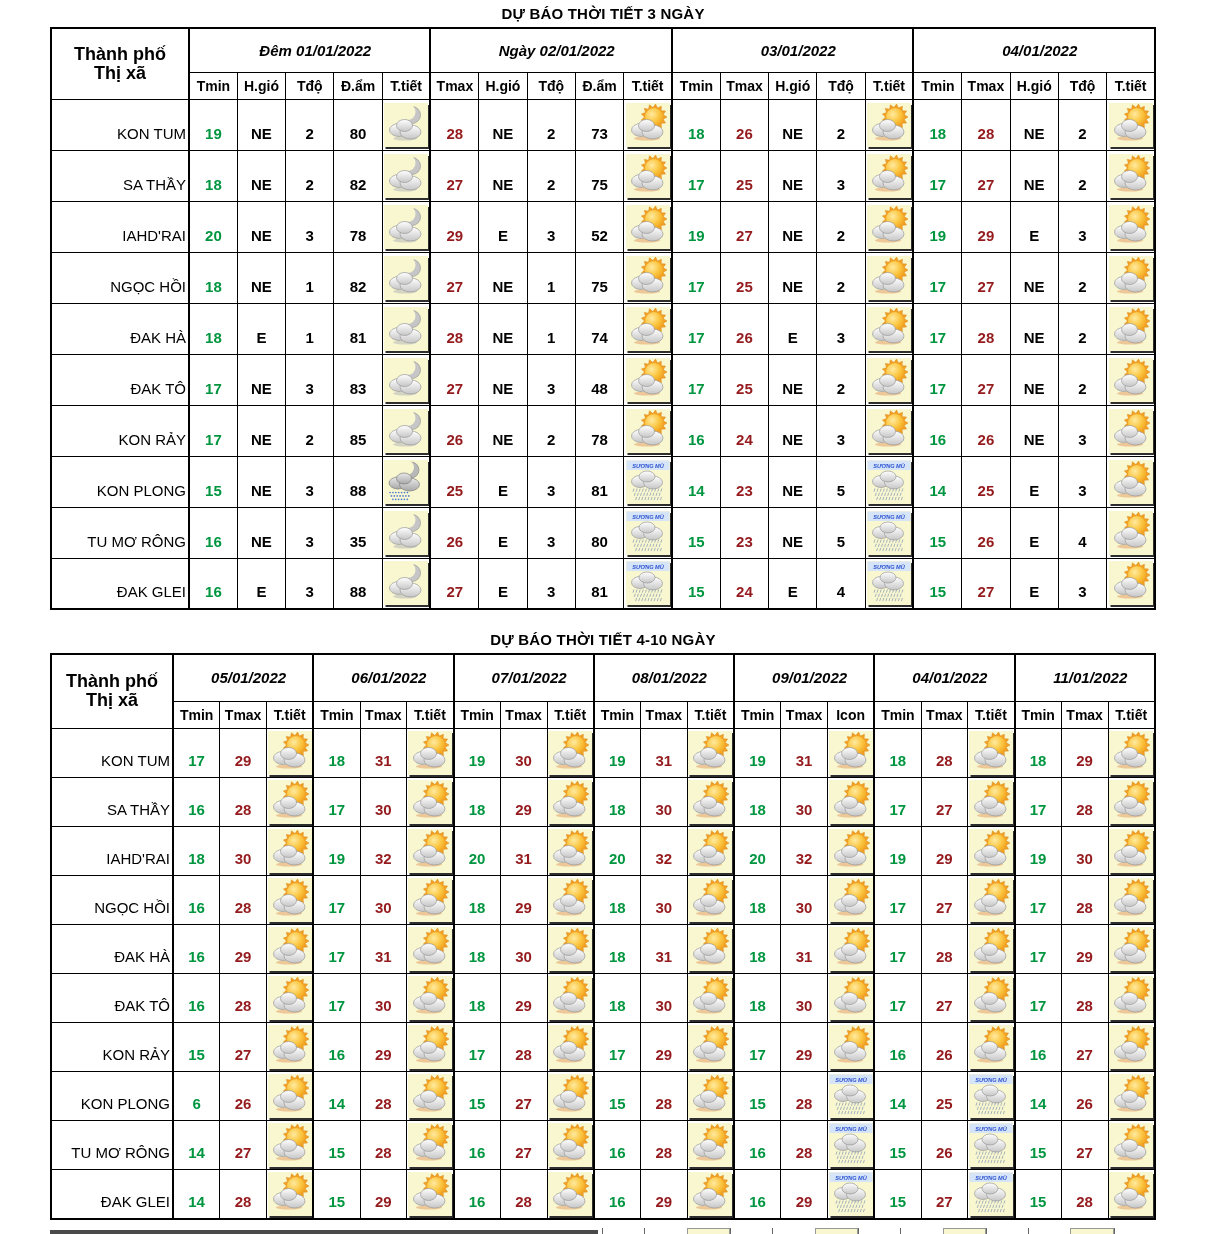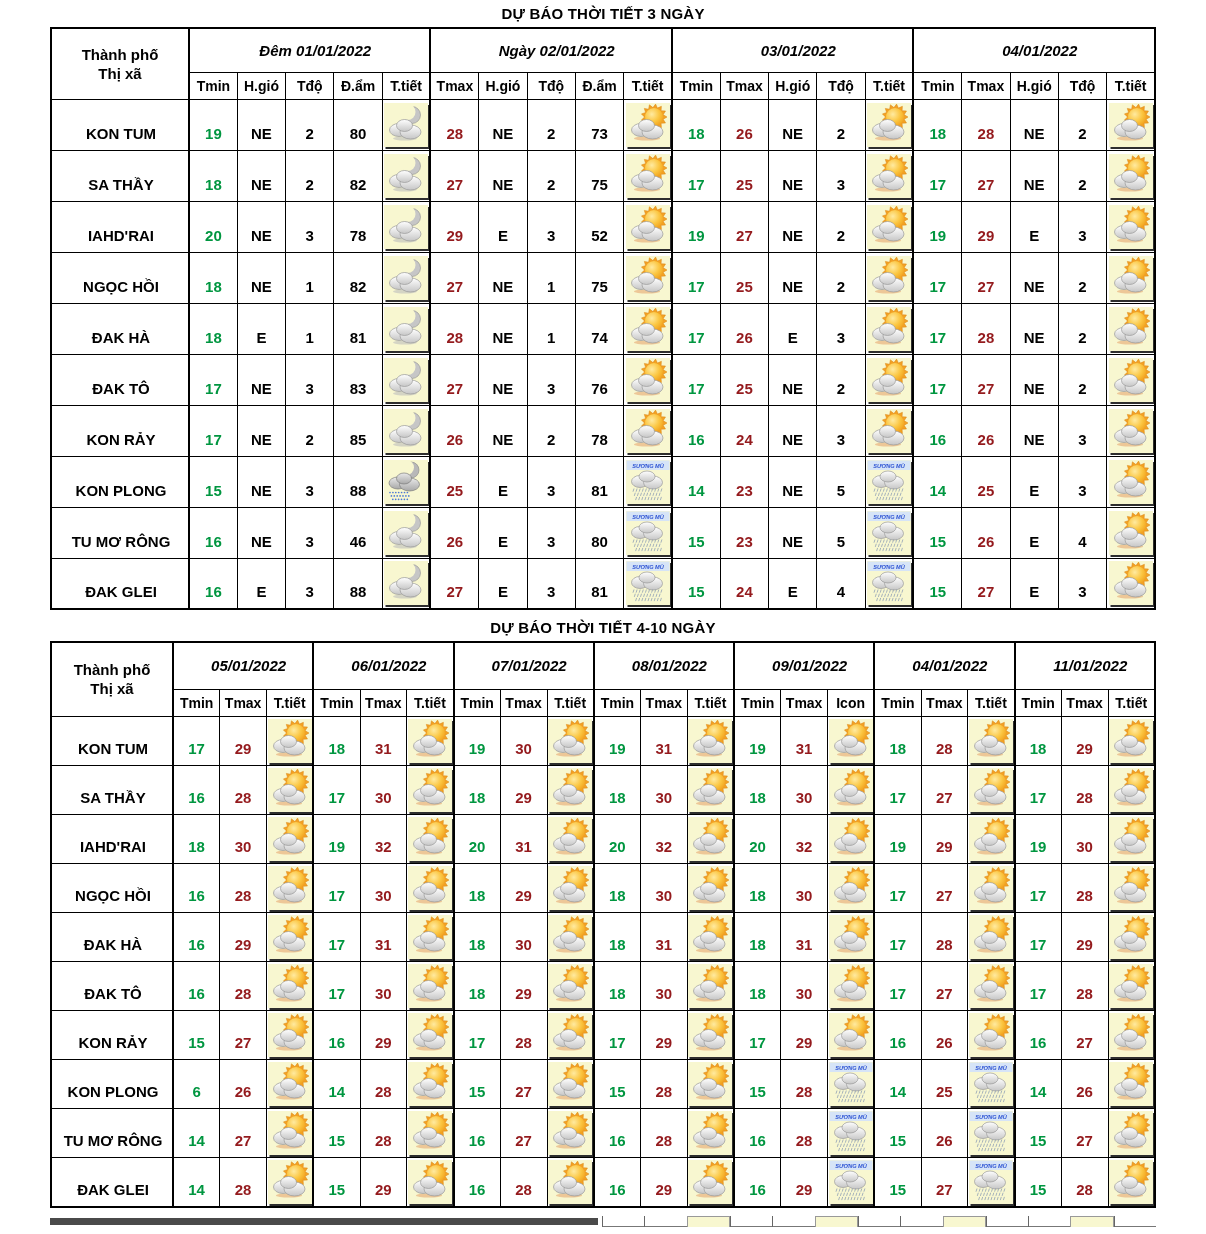--- a/index.html
+++ b/index.html
@@ -3,28 +3,28 @@
 <meta charset="utf-8">
 <style>
   :root{
     --tmin:#009640; --tmax:#941A1D; --iconbg:#F8F7D0;
     --fogband:#D6E4F7; --foglabel:#2F55D4; --tborder:#000000;
   }
   *{box-sizing:border-box;}
   body{margin:0;background:#ffffff;font-family:"Liberation Sans",sans-serif;color:#000;}
   .page{width:1106px;margin:0 auto;padding-top:3px;}
   .main-title{text-align:center;font-weight:bold;font-size:15px;margin:2px 0 5px 0;letter-spacing:.2px;}
-  .title2{margin-top:9px;}
+  .title2{margin-top:21px;}
   table{border-collapse:collapse;table-layout:fixed;width:100%;border:2px solid var(--tborder);}
   th,td{border:1px solid var(--tborder);overflow:hidden;background:#fff;}
-  th.corner{font-weight:bold;font-size:15px;line-height:19px;vertical-align:middle;}
+  th.corner{font-weight:bold;font-size:18px;line-height:19px;vertical-align:middle;}
   th.group{font-weight:bold;font-style:italic;font-size:15px;height:44px;vertical-align:middle;padding-left:12px;}
   th.sub{font-weight:bold;font-size:14px;height:27px;vertical-align:middle;}
   .gsep{border-left:2px solid var(--tborder);}
-  td.name{font-weight:bold;font-size:15px;text-align:center;vertical-align:bottom;padding:9px 2px 8px 4px;white-space:nowrap;}
+  td.name{font-weight:normal;font-size:15px;text-align:right;vertical-align:bottom;padding:9px 2px 8px 4px;white-space:nowrap;}
   td.val{font-weight:bold;font-size:15px;text-align:center;vertical-align:bottom;padding-bottom:8px;}
   td.val.tmin{color:var(--tmin);}
   td.val.tmax{color:var(--tmax);}
   td.icon-cell{padding:0;text-align:center;vertical-align:middle;}
   .icon-box{width:44px;height:44px;margin:2px auto;background:var(--iconbg);box-shadow:1.5px 2px 0 rgba(0,0,0,.82);}
   .icon-box svg{display:block;}
   #t1 tbody tr{height:51px;}
   #t2 tbody tr{height:48px;}
   #t2 th.group{height:47px;text-align:center;}
   .cutoff{display:flex;margin-top:8px;height:11px;align-items:flex-start;}
@@ -506,21 +506,21 @@
  <ellipse cx="15" cy="27" rx="9.5" ry="6.5"></ellipse>
                   <ellipse cx="26.5" cy="29" rx="10.5" ry="7"></ellipse>
                   <ellipse cx="20.5" cy="22.5" rx="8" ry="6"></ellipse>
                 </g>
               </svg>
             </div>
           </td>
           <td class="val tmax gsep">27</td>
           <td class="val plain">NE</td>
           <td class="val plain">3</td>
-          <td class="val plain">76</td>
+          <td class="val plain">48</td>
           <td class="icon-cell">
             <div class="icon-box">
               <svg viewBox="0 0 44 44" width="44" height="44">
                 <polygon points="41.0,14.0 37.2,16.3 39.5,20.0 35.1,20.3 35.4,24.7 31.4,22.9 29.6,26.9 26.9,23.4 23.4,26.2 22.6,21.8 18.3,22.6 19.6,18.4 15.4,17.1 18.5,14.0 15.4,10.9 19.6,9.6 18.3,5.4 22.6,6.2 23.4,1.8 26.9,4.6 29.6,1.1 31.4,5.1 35.4,3.3 35.1,7.7 39.5,8.0 37.2,11.7" fill="#F2A124" stroke="#DB8412" stroke-width="0.5"></polygon>
    <circle cx="28" cy="14" r="9" fill="url(#sg)"></circle>
    <ellipse cx="21" cy="35.5" rx="13" ry="2" fill="#e7ae78" opacity="0.65"></ellipse>
                 <g fill="url(#cg)" stroke="#9a9a9a" stroke-width="0.7">
  <ellipse cx="15" cy="27" rx="9.5" ry="6.5"></ellipse>
                   <ellipse cx="26.5" cy="29" rx="10.5" ry="7"></ellipse>
                   <ellipse cx="20.5" cy="22.5" rx="8" ry="6"></ellipse>
@@ -792,21 +792,21 @@
                 </g>
               </svg>
             </div>
           </td>
         </tr>
         <tr>
           <td class="name">TU MƠ RÔNG</td>
           <td class="val tmin gsep">16</td>
           <td class="val plain">NE</td>
           <td class="val plain">3</td>
-          <td class="val plain">46</td>
+          <td class="val plain">35</td>
           <td class="icon-cell">
             <div class="icon-box">
               <svg viewBox="0 0 44 44" width="44" height="44">
                 <circle cx="28" cy="12" r="8.5" fill="#c6c6c6" stroke="#8f8f8f" stroke-width="0.6"></circle>
    <circle cx="23.5" cy="9" r="8" fill="#F8F7D0"></circle>
    <ellipse cx="21" cy="35.5" rx="12" ry="2" fill="#bdbdbd" opacity="0.6"></ellipse>
                 <g fill="url(#cg)" stroke="#9a9a9a" stroke-width="0.7">
  <ellipse cx="15" cy="27" rx="9.5" ry="6.5"></ellipse>
                   <ellipse cx="26.5" cy="29" rx="10.5" ry="7"></ellipse>
                   <ellipse cx="20.5" cy="22.5" rx="8" ry="6"></ellipse>

